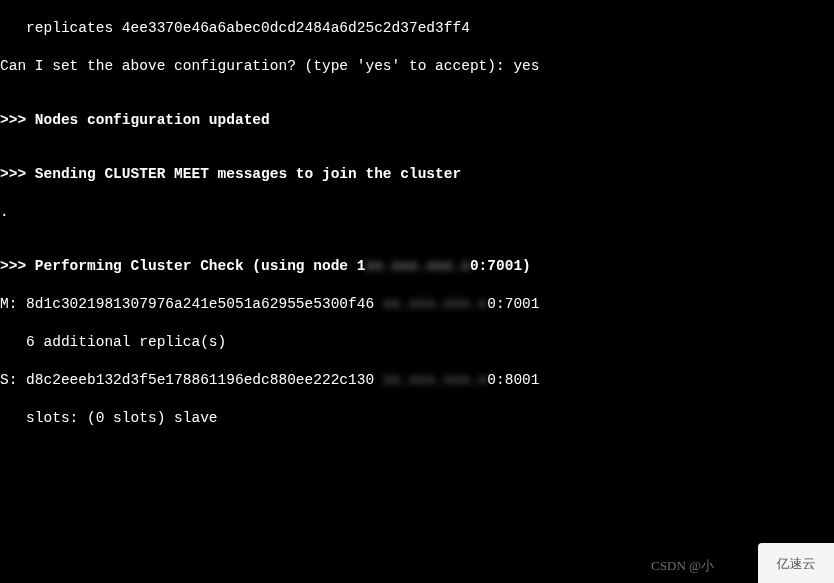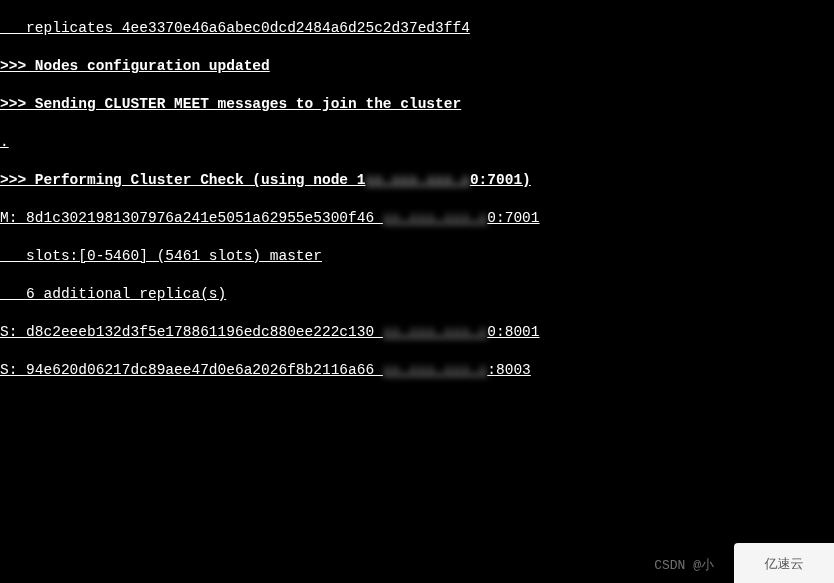--- a/index.html
+++ b/index.html
@@ -17,66 +17,65 @@
       height: 583px;
       overflow: hidden;
       position: relative;
     }
     .terminal {
       padding: 0;
       white-space: pre;
     }
     .line {
       display: block;
-      text-decoration: underline;
     }
     .white { color: #fff; }
-    .bold { font-weight: bold; }
+    .bold { font-weight: bold; margin-top: 16px; }
     .blur {
       filter: blur(3px);
       color: #888;
     }
     .watermark1 {
       position: absolute;
       bottom: 8px;
       right: 120px;
       color: rgba(160,160,160,0.7);
-      font-family: Liberation Mono, monospace;
+      font-family: Liberation Serif, serif;
       font-size: 13px;
     }
     .watermark2 {
       position: absolute;
       bottom: 0;
       right: 0;
-      width: 100px;
+      width: 76px;
       height: 40px;
       background: #f5f5f5;
       color: #555;
       font-family: sans-serif;
       font-size: 13px;
       display: flex;
       align-items: center;
       justify-content: center;
       border-top-left-radius: 4px;
     }
   </style>
 </head>
 <body>
 
 <div class="terminal">
 <span class="line white">   replicates 4ee3370e46a6abec0dcd2484a6d25c2d37ed3ff4</span>
+<span class="line white">Can I set the above configuration? (type 'yes' to accept): yes</span>
 <span class="line white bold">&gt;&gt;&gt; Nodes configuration updated</span>
 <span class="line white bold">&gt;&gt;&gt; Sending CLUSTER MEET messages to join the cluster</span>
 <span class="line white">.</span>
 <span class="line white bold"><span>&gt;&gt;&gt; Performing Cluster Check (using node 1</span><span class="blur">xx.xxx.xxx.x</span><span>0:7001)</span></span>
 <span class="line white"><span>M: 8d1c3021981307976a241e5051a62955e5300f46 </span><span class="blur">xx.xxx.xxx.x</span><span>0:7001</span></span>
-<span class="line white">   slots:[0-5460] (5461 slots) master</span>
 <span class="line white">   6 additional replica(s)</span>
 <span class="line white"><span>S: d8c2eeeb132d3f5e178861196edc880ee222c130 </span><span class="blur">xx.xxx.xxx.x</span><span>0:8001</span></span>
-<span class="line white"><span>S: 94e620d06217dc89aee47d0e6a2026f8b2116a66 </span><span class="blur">xx.xxx.xxx.x</span><span>:8003</span></span>
+<span class="line white">   slots: (0 slots) slave</span>
 
 
 
 
 
 
 
 
 
 

